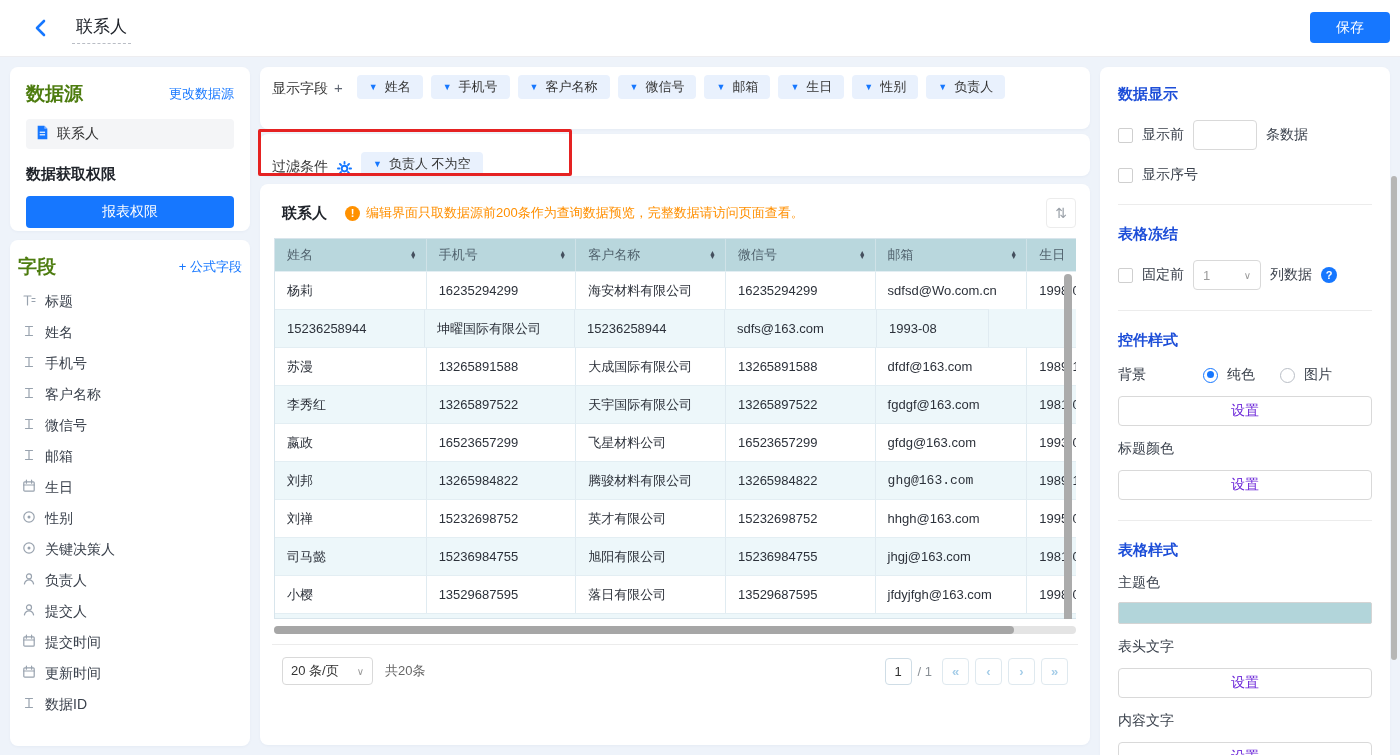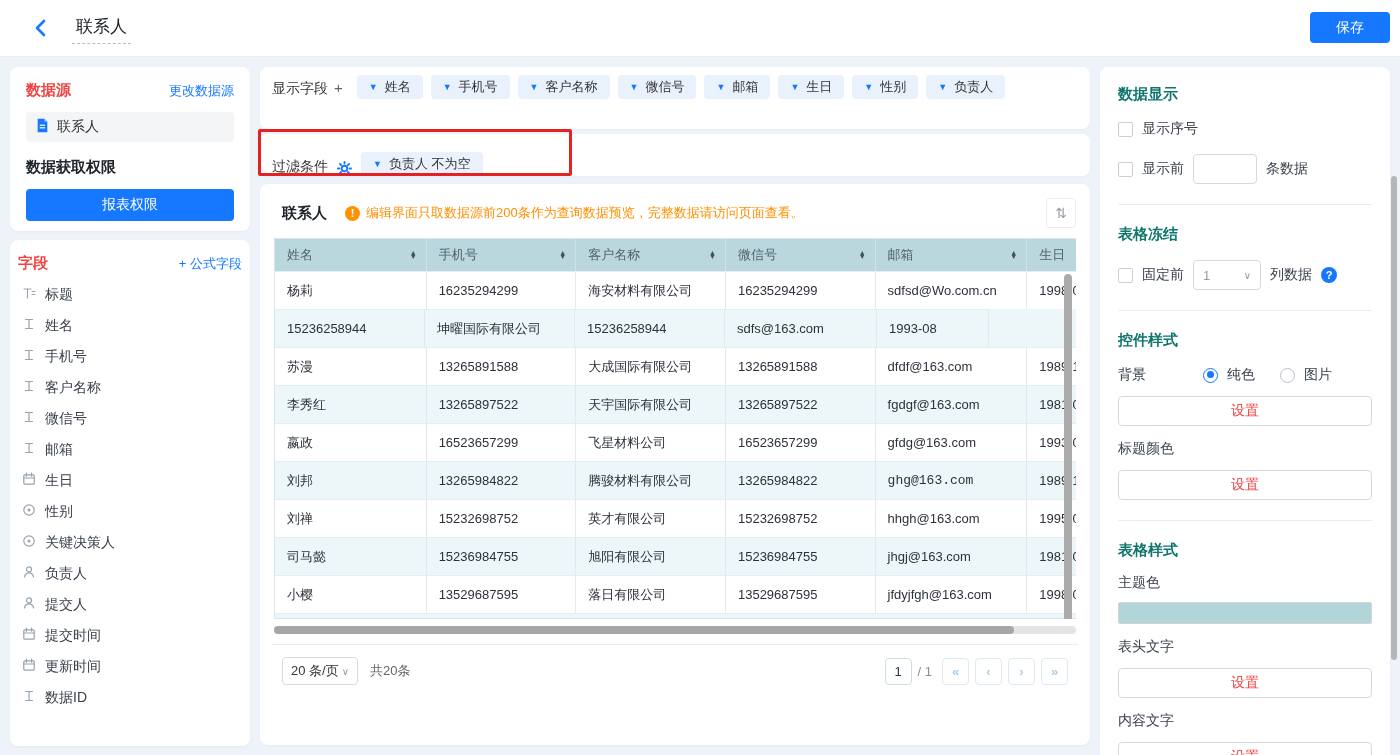--- a/index.html
+++ b/index.html
@@ -12,21 +12,21 @@
   .back-btn { width:26px; height:26px; display:flex; align-items:center; justify-content:center; cursor:pointer; margin-left:8px; }
   .page-title { margin-left:18px; font-size:17px; color:#20242b; border-bottom:1px dashed #b9bdc5; padding:2px 4px 5px; }
   .save-btn { position:absolute; right:10px; top:12px; width:80px; height:31px; background:#1677ff; color:#fff; border:none; border-radius:4px; font-size:14px; cursor:pointer; }
 
   
   .card { position:absolute; background:#fff; border-radius:8px; box-shadow:0 1px 3px rgba(30,60,90,.04); }
 
   
   .card-ds { left:10px; top:67px; width:240px; height:164px; padding:14px 16px; }
   .card-head { display:flex; justify-content:space-between; align-items:center; }
-  .card-head b { font-size:15px; color:#ef4444; }
+  .card-head b { font-size:19px; color:#4d7c0f; }
   .link { color:#1677ff; font-size:13px; text-decoration:none; cursor:pointer; }
   .ds-item { margin-top:12px; height:30px; background:#f4f5f7; border-radius:4px; display:flex; align-items:center; gap:7px; padding:0 9px; font-size:14px; color:#333; cursor:pointer; }
   .perm-title { margin-top:16px; font-size:15px; font-weight:bold; color:#20242b; }
   .perm-btn { margin-top:12px; width:100%; height:32px; background:#1677ff; color:#fff; border:none; border-radius:4px; font-size:14px; cursor:pointer; }
 
   .card-fields { left:10px; top:240px; width:240px; height:506px; padding:14px 8px; }
   .field-list { margin-top:6px; }
   .field-item { display:flex; align-items:center; gap:9px; height:31px; font-size:14px; color:#3a414c; cursor:pointer; padding-left:4px; }
   .field-item svg { flex:0 0 auto; }
 
@@ -59,43 +59,43 @@
   .sort-ic { display:flex; flex-direction:column; line-height:0.55; font-size:7px; color:#45505e; }
   .tr { display:flex; height:38px; background:#fff; }
   .tr.alt { background:#edf7fa; }
   .td { display:flex; align-items:center; padding:0 8px 0 12px; font-size:13px; color:#2c313a; border-right:1px solid #e0ebf1; border-top:1px solid #e3eef3; overflow:hidden; white-space:nowrap; }
   .partial-row { height:5px; background:#edf7fa; border-top:1px solid #e3eef3; }
   .vscroll { position:absolute; right:4px; top:36px; width:8px; height:383px; background:#ababab; border-radius:4px; cursor:pointer; }
   .hscroll { margin:7px 2px 0; width:802px; height:8px; background:#e4e4e4; border-radius:4px; position:relative; }
   .hthumb { position:absolute; left:0; top:0; height:8px; width:740px; background:#a6a6a6; border-radius:4px; cursor:pointer; }
 
   .tp-foot { margin-top:10px; border-top:1px solid #ececec; padding:12px 10px 0; display:flex; align-items:center; }
-  .psize-select { width:76px; height:28px; border:1px solid #d9d9d9; border-radius:4px; background:#fff; display:flex; align-items:center; justify-content:space-between; padding:0 8px; font-size:13px; color:#333; cursor:pointer; }
+  .psize-select { width:91px; height:28px; border:1px solid #d9d9d9; border-radius:4px; background:#fff; display:flex; align-items:center; justify-content:space-between; padding:0 8px; font-size:13px; color:#333; cursor:pointer; }
   .chev { color:#999; font-size:10px; }
   .total-txt { margin-left:12px; font-size:13px; color:#666; }
   .pager { margin-left:auto; display:flex; align-items:center; gap:6px; }
   .page-box { width:27px; height:27px; border:1px solid #cfdde6; border-radius:4px; display:flex; align-items:center; justify-content:center; font-size:13px; color:#333; background:#fff; }
   .of-total { font-size:13px; color:#8a9096; margin:0 4px 0 0; }
   .nav-btn { width:27px; height:27px; border:1px solid #dfe9ef; border-radius:4px; background:#fff; color:#a5cde8; font-size:13px; font-weight:bold; cursor:pointer; display:flex; align-items:center; justify-content:center; }
 
   
   .panel-right { left:1100px; top:67px; width:290px; height:780px; padding:18px 18px; }
-  .sec-title { font-size:15px; font-weight:bold; color:#0f766e; }
+  .sec-title { font-size:15px; font-weight:bold; color:#1d4ed8; }
   .ctl-row { display:flex; align-items:center; gap:9px; margin-top:16px; font-size:14px; color:#3a414c; }
   .checkbox { width:15px; height:15px; border:1px solid #cfcfcf; border-radius:2px; background:#fff; cursor:pointer; flex:0 0 auto; }
   .num-input { width:64px; height:30px; border:1px solid #d9d9d9; border-radius:4px; background:#fff; }
   .mini-select { width:68px; height:30px; border:1px solid #d9d9d9; border-radius:4px; background:#fff; display:flex; align-items:center; justify-content:space-between; padding:0 9px; font-size:13px; color:#9b9b9b; cursor:pointer; }
   .help-ic { width:16px; height:16px; border-radius:50%; background:#1677ff; color:#fff; font-size:11px; font-weight:bold; display:flex; align-items:center; justify-content:center; cursor:pointer; }
   .divider { height:1px; background:#ececec; margin:20px 0; }
   .radio { width:15px; height:15px; border-radius:50%; border:1.5px solid #b9bec6; background:#fff; cursor:pointer; flex:0 0 auto; position:relative; }
   .radio.sel { border-color:#1677ff; }
   .radio.sel::after { content:""; position:absolute; left:2.5px; top:2.5px; width:7px; height:7px; border-radius:50%; background:#1677ff; }
   .radio-lbl { margin-right:16px; }
   .bg-label { width:76px; }
-  .set-btn { margin-top:12px; width:100%; height:30px; border:1px solid #d9d9d9; border-radius:4px; background:#fff; font-size:14px; color:#ef4444; cursor:pointer; }
+  .set-btn { margin-top:12px; width:100%; height:30px; border:1px solid #d9d9d9; border-radius:4px; background:#fff; font-size:14px; color:#6d28d9; cursor:pointer; }
   .sub-label { margin-top:14px; font-size:14px; color:#3a414c; }
   .swatch { margin-top:10px; width:100%; height:22px; border:1px solid #d4d4d4; border-radius:2px; cursor:pointer; }
 
   .page-scrollbar { position:absolute; left:1391px; top:176px; width:6px; height:484px; background:#b6b6b6; border-radius:3px; z-index:70; cursor:pointer; }
 </style>
 </head>
 <body>
 
 <div class="app">
 
@@ -423,27 +423,27 @@
             <button class="nav-btn">»</button>
           </div>
       </div>
     </div>
   </div>
 
   <div class="card panel-right">
     <div class="sec-title">数据显示</div>
     <div class="ctl-row">
       <span class="checkbox"></span>
-      <span>显示序号</span>
-    </div>
-    <div class="ctl-row">
-      <span class="checkbox"></span>
       <span>显示前</span>
       <span class="num-input"></span>
       <span>条数据</span>
+    </div>
+    <div class="ctl-row">
+      <span class="checkbox"></span>
+      <span>显示序号</span>
     </div>
 
     <div class="divider"></div>
 
     <div class="sec-title">表格冻结</div>
     <div class="ctl-row">
       <span class="checkbox"></span>
       <span>固定前</span>
       <span class="mini-select">
         <span>1</span>

